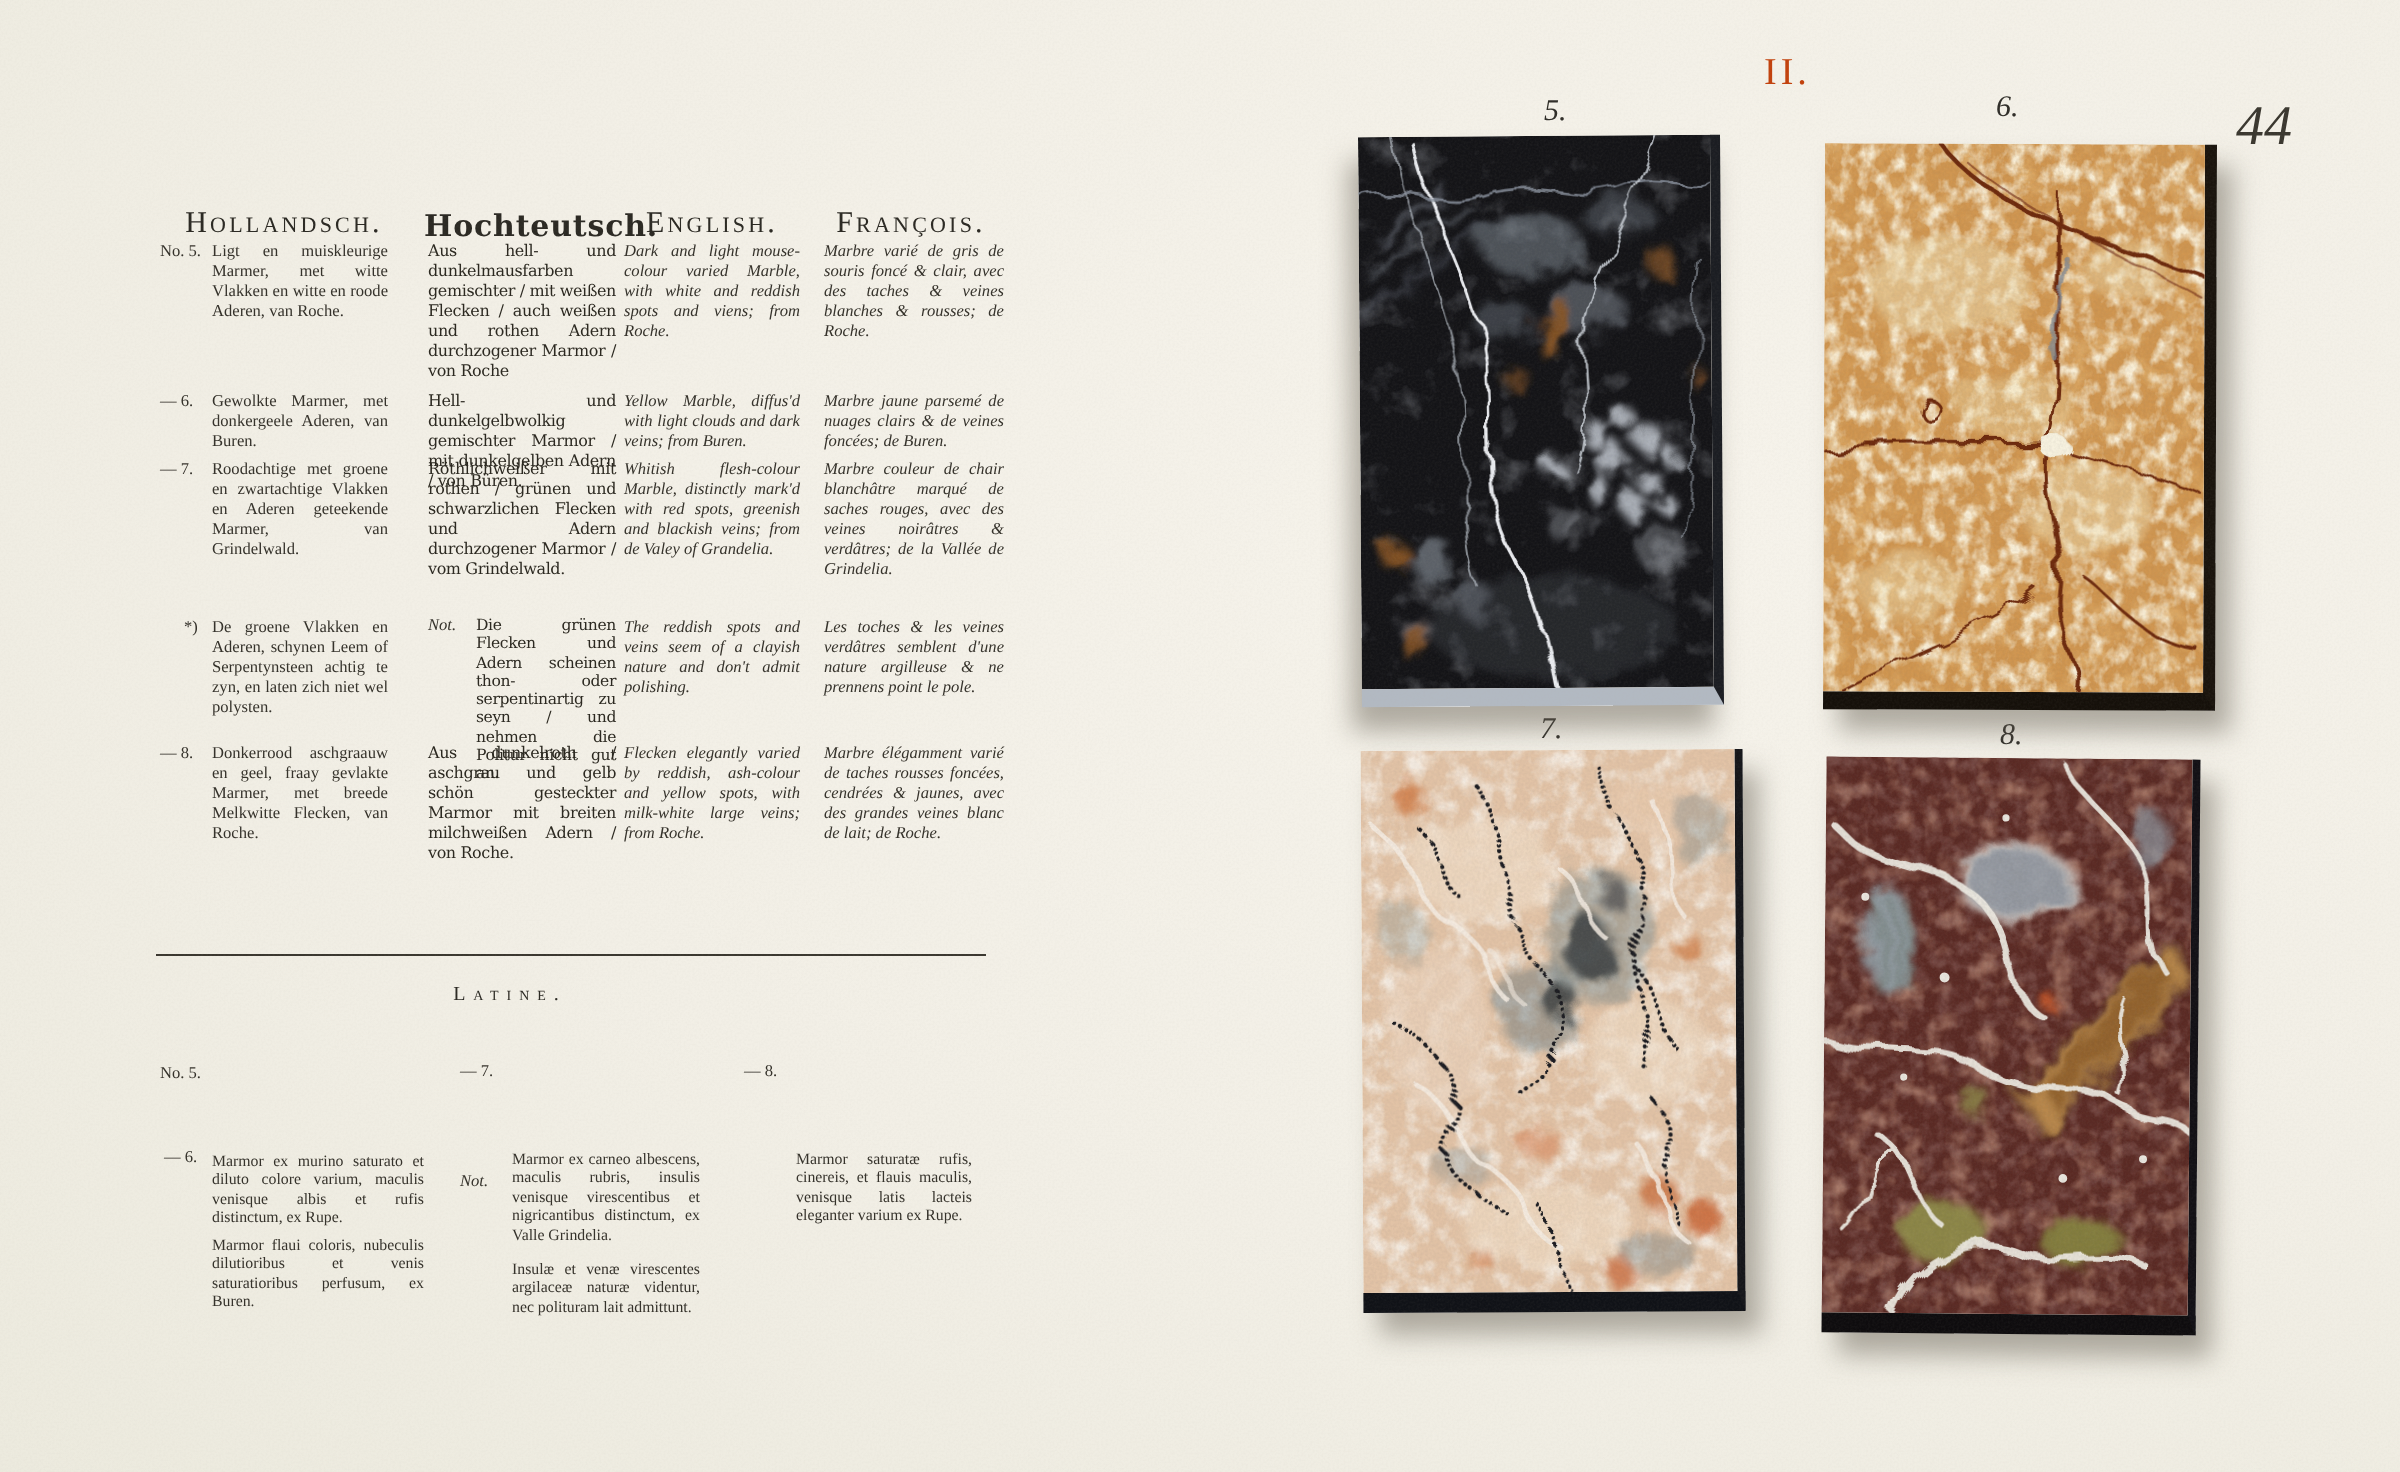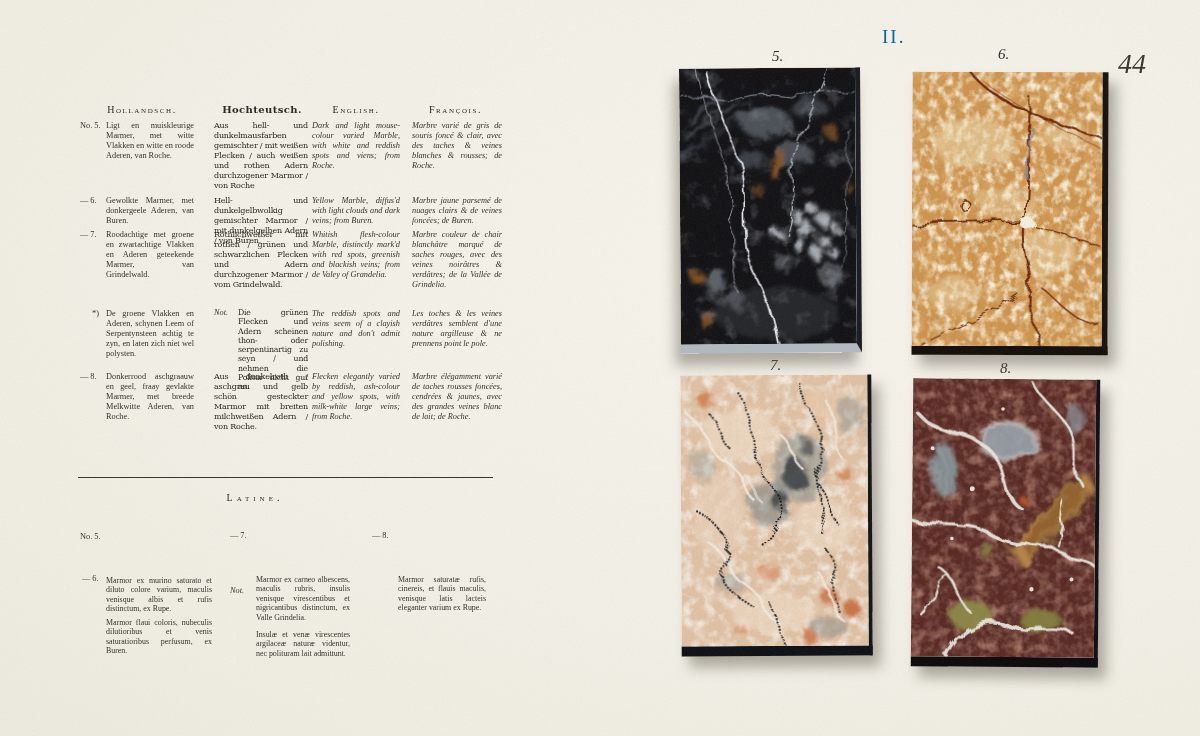--- a/index.html
+++ b/index.html
@@ -5,40 +5,40 @@
   html,body{margin:0;padding:0;}
   body{
     width:1200px;height:736px;position:relative;overflow:hidden;
     background:#f2efe6;
     background-image:radial-gradient(ellipse at 70% 35%, #f6f3eb 0%, #f2efe6 55%, #eceade 100%);
     font-family:"Liberation Serif", serif;
     color:#34312a;
   }
   .lang-header{
     position:absolute;font-variant:small-caps;letter-spacing:1.6px;
-    font-size:10px;text-align:center;color:#2b2923;white-space:nowrap;
+    font-size:15px;text-align:center;color:#2b2923;white-space:nowrap;
   }
   .lang-header.fraktur{font-variant:normal;font-weight:bold;letter-spacing:.4px;font-family:"DejaVu Serif",serif;}
   .cell{
     position:absolute;font-size:8.3px;line-height:10px;text-align:justify;color:#34312a;
   }
   .cell.de{font-family:"DejaVu Serif",serif;font-weight:normal;font-size:8px;line-height:10px;letter-spacing:-0.2px;color:#2a271f;}
   .cell.de.note{font-size:7.8px;line-height:9.3px;}
   .cell.it{font-style:italic;}
   .cell.latin{font-size:7.9px;line-height:9.4px;margin-top:44px;}
   .marker{
     position:absolute;font-size:8.3px;line-height:10px;color:#34312a;white-space:nowrap;
   }
   .divider{position:absolute;height:1px;background:#3a372f;}
   .latin-title{
     position:absolute;font-variant:small-caps;letter-spacing:4px;font-size:10px;
     text-align:center;color:#2b2923;
   }
   .plate-label{position:absolute;font-style:italic;font-size:15px;color:#2f2d28;}
-  .plate-roman{position:absolute;font-size:19px;letter-spacing:2px;color:#0369a1;}
+  .plate-roman{position:absolute;font-size:19px;letter-spacing:2px;color:#c2410c;}
   .folio{position:absolute;font-style:italic;font-size:28px;color:#3a372f;margin-top:38px;}
   .spec{position:absolute;}
   .spec svg{display:block;width:100%;height:100%;}
   .paper-grain{position:absolute;left:0;top:0;pointer-events:none;}
 </style>
 </head>
 <body>
 
 <svg width="0" height="0" style="position:absolute" aria-hidden="true">
   <defs>
@@ -95,21 +95,21 @@
 <div class="marker" style="left:80px;top:196px">— 6.</div>
 <div class="marker" style="left:80px;top:230px">— 7.</div>
 <div class="marker" style="left:92px;top:309px">*)</div>
 <div class="marker" style="left:80px;top:372px">— 8.</div>
 <div class="marker" style="left:214px;top:308px;font-style:italic">Not.</div>
 
 <div class="cell" style="left:106px;top:121px;width:88px">Ligt en muiskleurige Marmer, met witte Vlakken en witte en roode Aderen, van Roche.</div>
 <div class="cell" style="left:106px;top:196px;width:88px">Gewolkte Marmer, met donkergeele Aderen, van Buren.</div>
 <div class="cell" style="left:106px;top:230px;width:88px">Roodachtige met groene en zwartachtige Vlakken en Aderen geteekende Marmer, van Grindelwald.</div>
 <div class="cell" style="left:106px;top:309px;width:88px">De groene Vlakken en Aderen, schynen Leem of Serpentynsteen achtig te zyn, en laten zich niet wel polysten.</div>
-<div class="cell" style="left:106px;top:372px;width:88px">Donkerrood aschgraauw en geel, fraay gevlakte Marmer, met breede Melkwitte Aderen, van Roche.</div>
+<div class="cell" style="left:106px;top:372px;width:88px">Donkerrood aschgraauw en geel, fraay gevlakte Marmer, met breede Melkwitte Flecken, van Roche.</div>
 
 <div class="cell de" style="left:214px;top:121px;width:94px">Aus hell- und dunkelmausfarben gemischter / mit weißen Flecken / auch weißen und rothen Adern durchzogener Marmor / von Roche</div>
 <div class="cell de" style="left:214px;top:196px;width:94px">Hell- und dunkelgelbwolkig gemischter Marmor / mit dunkelgelben Adern / von Büren.</div>
 <div class="cell de" style="left:214px;top:230px;width:94px">Röthlichweißer mit rothen / grünen und schwarzlichen Flecken und Adern durchzogener Marmor / vom Grindelwald.</div>
 <div class="cell de note" style="left:238px;top:308px;width:70px">Die grünen Flecken und Adern scheinen thon- oder serpentinartig zu seyn / und nehmen die Politur nicht gut an.</div>
 <div class="cell de" style="left:214px;top:372px;width:94px">Aus dunkelroth / aschgrau und gelb schön gesteckter Marmor mit breiten milchweißen Adern / von Roche.</div>
 
 <div class="cell it" style="left:312px;top:121px;width:88px">Dark and light mouse-colour varied Marble, with white and reddish spots and viens; from Roche.</div>
 <div class="cell it" style="left:312px;top:196px;width:88px">Yellow Marble, diffus'd with light clouds and dark veins; from Buren.</div>
 <div class="cell it" style="left:312px;top:230px;width:88px">Whitish flesh-colour Marble, distinctly mark'd with red spots, greenish and blackish veins; from de Valey of Grandelia.</div>

